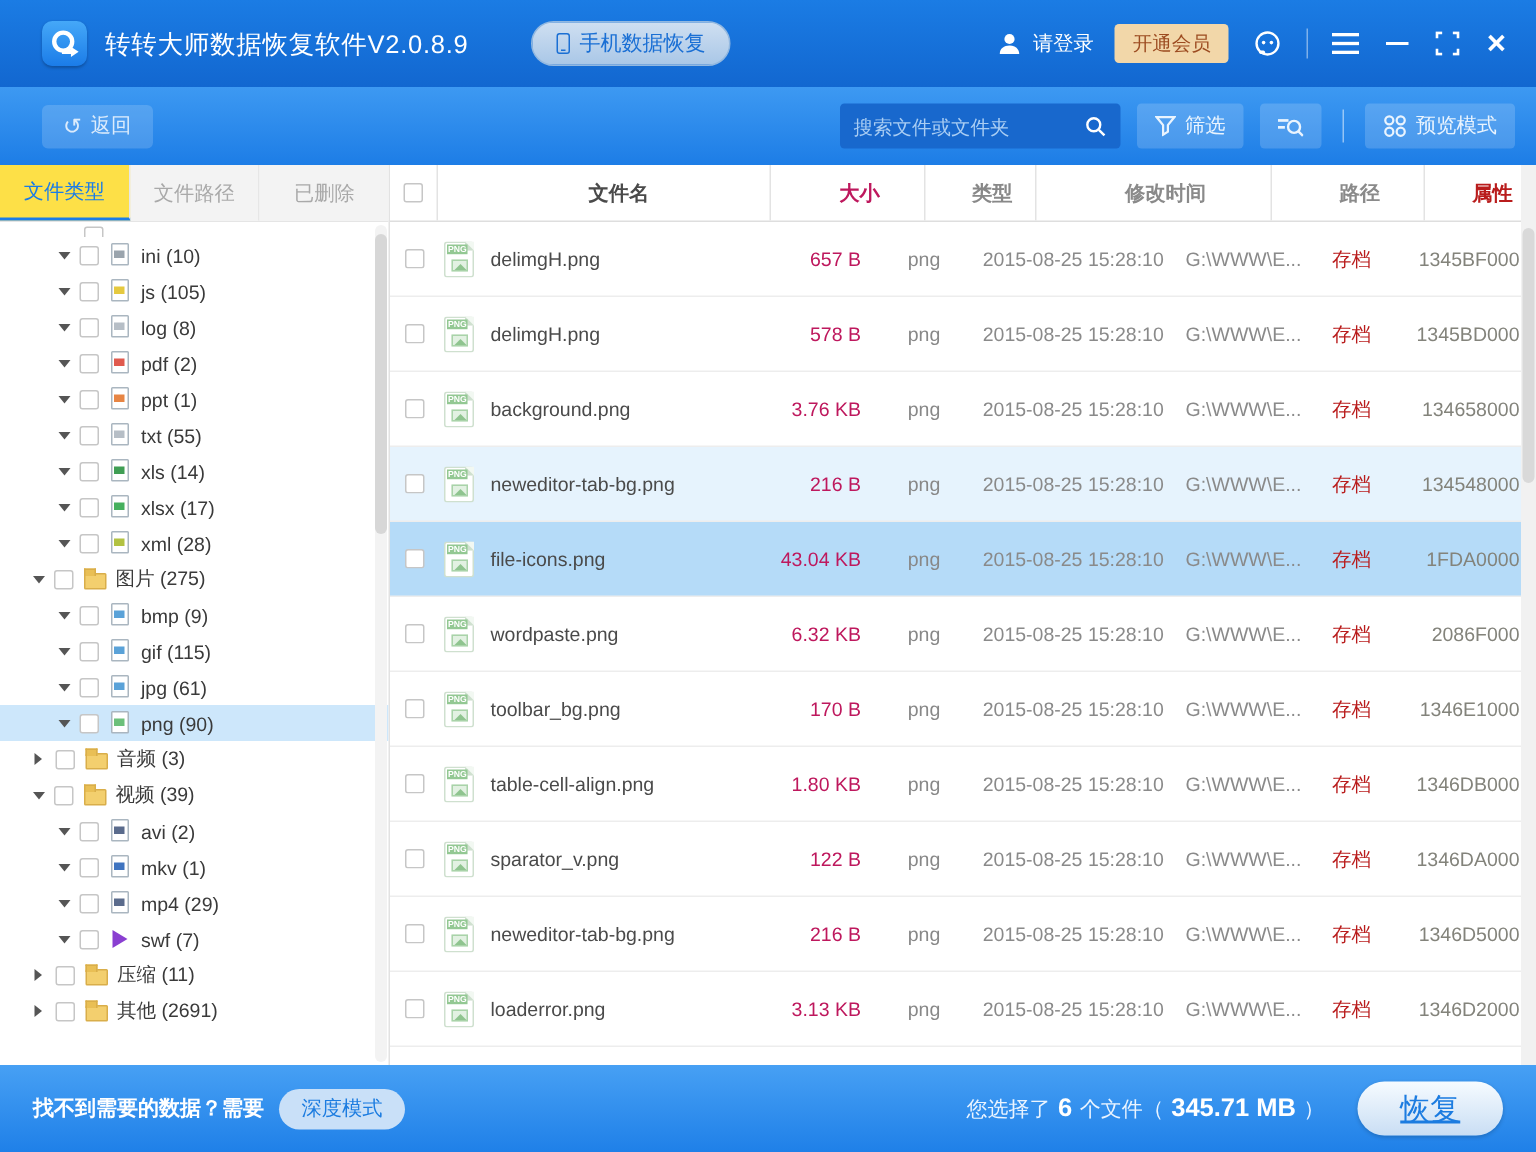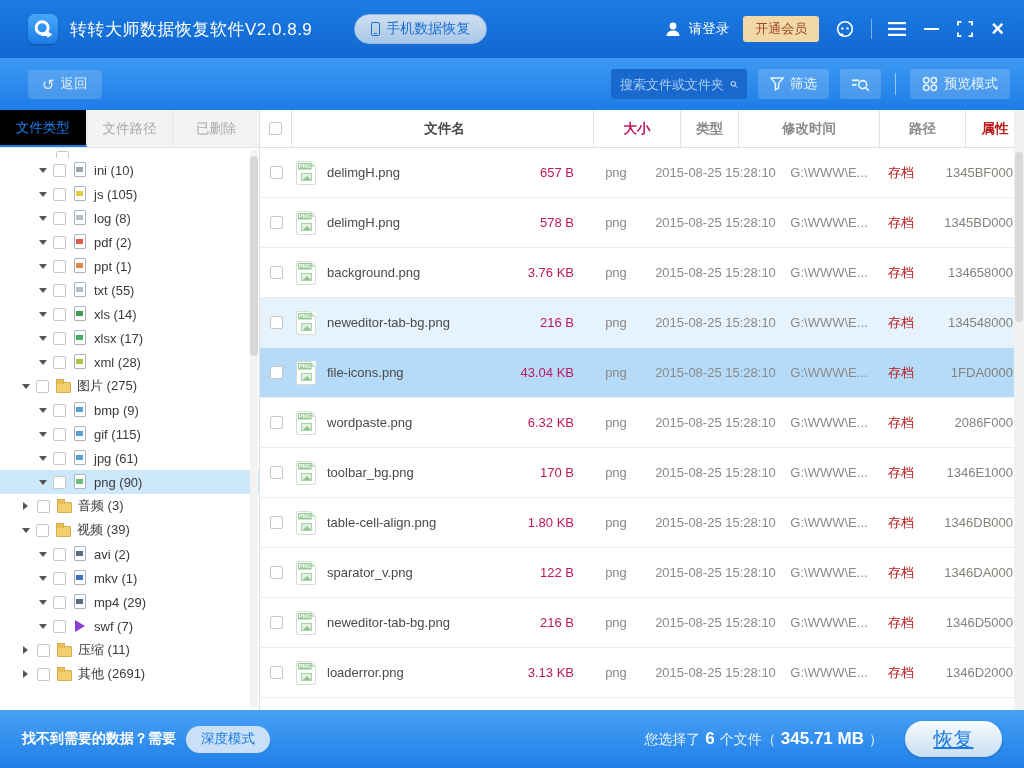--- a/index.html
+++ b/index.html
@@ -29,40 +29,40 @@
   .close-x { font-size:22px; line-height:18px; font-weight:bold; color:#fff; }
 
   
   .toolbar { height:52px; background:linear-gradient(180deg,#3d99f2,#1d7de6);
     display:flex; align-items:center; padding:0 14px; flex:0 0 52px; }
   .back-btn { height:29px; padding:0 14px; border-radius:4px; background:rgba(255,255,255,.16);
     color:rgba(255,255,255,.8); font-size:13.5px; display:flex; align-items:center; gap:6px;
     cursor:pointer; margin-left:14px; }
   .back-arrow { font-size:15px; line-height:15px; }
   .tool-right { margin-left:auto; display:flex; align-items:center; gap:11px; }
-  .searchbox { width:136px; height:30px; background:#1868cd; border-radius:3px;
+  .searchbox { width:187px; height:30px; background:#1868cd; border-radius:3px;
     display:flex; align-items:center; padding:0 9px; }
   .searchbox input { flex:1; border:none; outline:none; background:transparent;
     color:#fff; font-size:13px; width:110px; font-family:inherit; }
   .searchbox input::placeholder { color:#a9cdf3; }
   .tool-btn { height:30px; padding:0 12px; border-radius:3px; background:rgba(255,255,255,.17);
     color:#eaf4fe; font-size:13.5px; display:flex; align-items:center; gap:6px; cursor:pointer; }
   .tool-divider { width:1px; height:22px; background:rgba(255,255,255,.5); margin:0 3px; }
 
   
   .content { flex:1; display:flex; min-height:0; }
 
   
   .sidebar { width:260px; flex:0 0 260px; background:#fff; border-right:1px solid #e2e2e2;
     display:flex; flex-direction:column; position:relative; }
   .tabs { height:38px; display:flex; border-bottom:1px solid #e5e5e5; flex:0 0 38px; }
   .tab { flex:1; display:flex; align-items:center; justify-content:center; font-size:13.5px;
     background:#f3f3f3; color:#a9a9a9; border-right:1px solid #e6e6e6; cursor:pointer; }
   .tab:last-child { border-right:none; }
-  .tab.active { background:#000000; color:#1a7ce8; border-bottom:2px solid #1a7ce8; }
+  .tab.active { background:#fde047; color:#1a7ce8; border-bottom:2px solid #1a7ce8; }
   .tree { flex:1; overflow:hidden; padding-top:0; position:relative; }
   .tree-clip { height:10px; overflow:hidden; position:relative; }
   .tree-clip .cb { position:absolute; left:56px; top:3px; }
   .trw { height:24px; display:flex; align-items:center; gap:6px; font-size:13px; color:#3a3a3a;
     cursor:pointer; }
   .trw.lvl1 { padding-left:22px; }
   .trw.lvl2 { padding-left:39px; }
   .trw.selected { background:#cde7fb; }
   .tri { width:0; height:0; flex:0 0 8px; }
   .tri.down { border-left:4.5px solid transparent; border-right:4.5px solid transparent;
@@ -91,21 +91,21 @@
     border-left:10px solid #8a3fd1; border-top:6px solid transparent; border-bottom:6px solid transparent; }
 
   .side-scroll { position:absolute; right:1px; top:40px; bottom:2px; width:8px;
     background:#f3f3f3; border-radius:4px; }
   .side-scroll .thumb { position:absolute; top:6px; left:0; width:8px; height:200px;
     background:#d7d7d7; border-radius:4px; }
 
   
   .main { flex:1; display:flex; flex-direction:column; position:relative; background:#fff; min-width:0; }
   .thead { height:38px; flex:0 0 38px; display:flex; align-items:stretch;
-    border-bottom:1px solid #dedede; font-size:13.5px; color:#2e2e2e; font-weight:600; }
+    border-bottom:1px solid #dedede; font-size:13.5px; color:#2e2e2e; font-weight:600;gap:16px; }
   .hcell { display:flex; align-items:center; justify-content:center; border-right:1px solid #e3e3e3; }
   .hcell:last-child { border-right:none; }
   .trow { height:50px; display:flex; align-items:center; border-bottom:1px solid #ededed;
     font-size:13px; cursor:pointer; background:#fff; }
   .trow.hover { background:#e6f3fd; }
   .trow.selected { background:#b5dbf8; }
   .cell { display:flex; align-items:center; overflow:hidden; white-space:nowrap; }
   .c-cb   { width:32px;  flex:0 0 32px;  justify-content:center; }
   .c-name { flex:1; min-width:0; gap:11px; padding-left:4px; color:#4a4a4a; }
   .c-size { width:87px;  flex:0 0 87px;  justify-content:flex-end; padding-right:13px; color:#be185d; }

